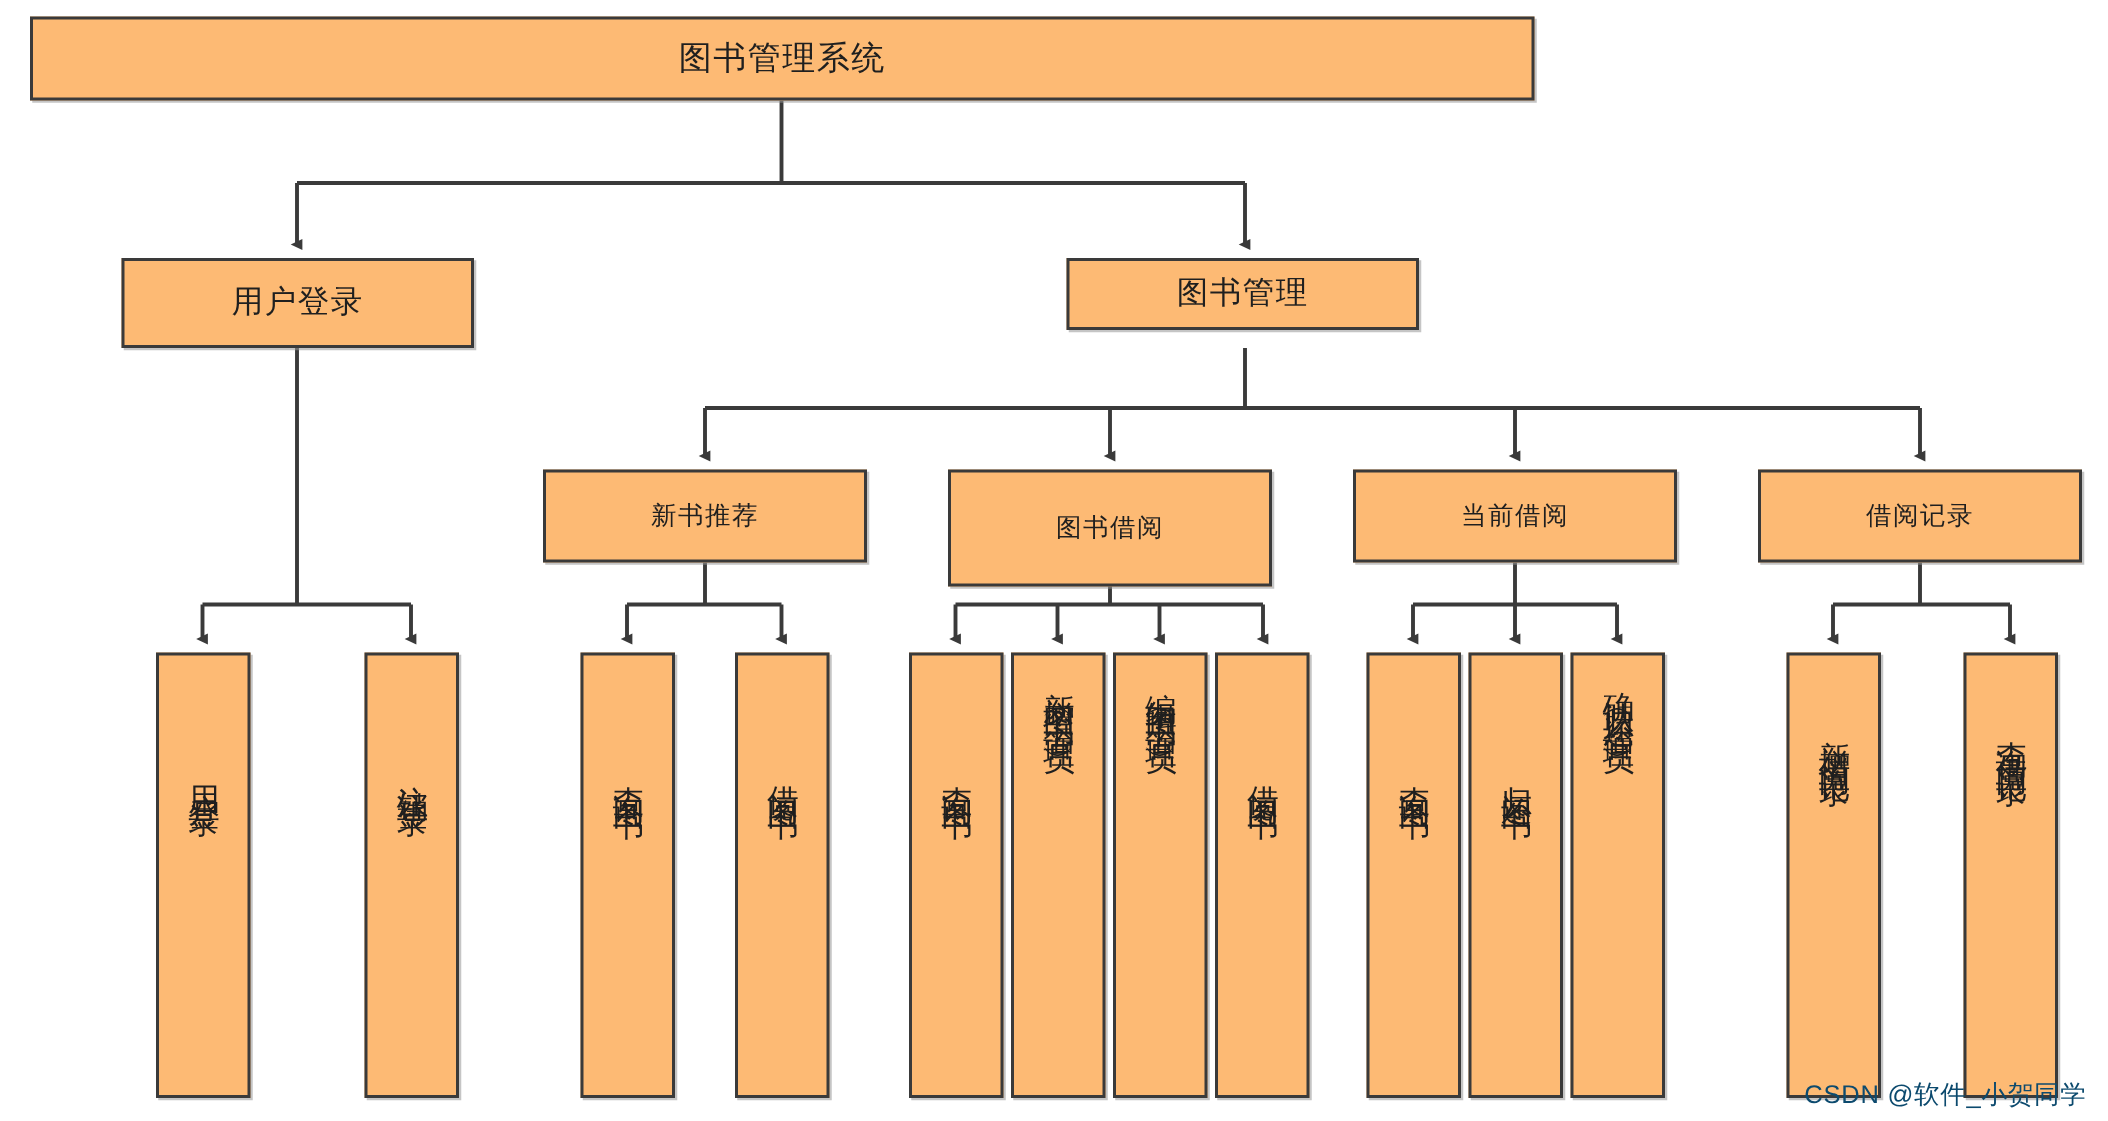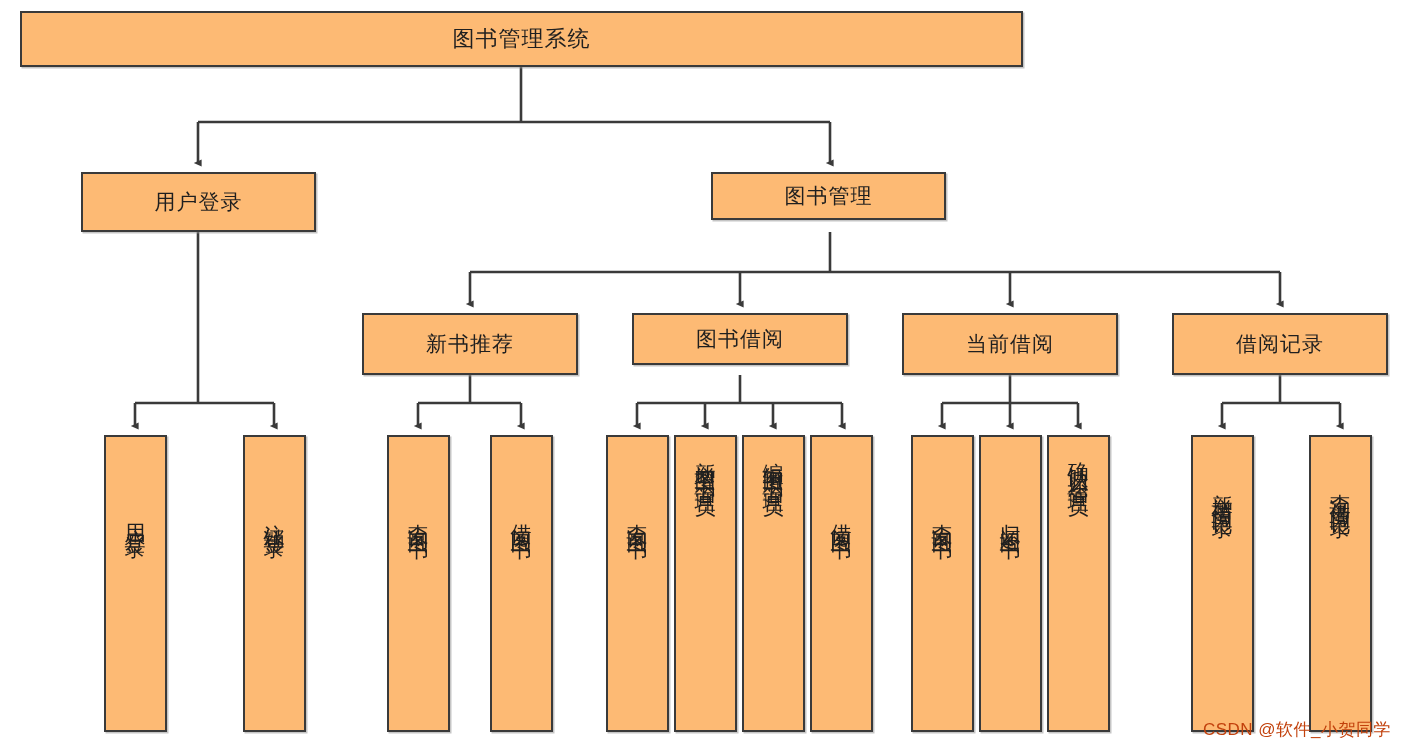--- a/index.html
+++ b/index.html
@@ -39,39 +39,39 @@
   .node .label {
     font-size: 21px;
     letter-spacing: 1px;
     line-height: 1.15;
     color: #1f1f1f;
     text-align: center;
     white-space: nowrap;
   }
   .node.root .label { font-size: 22px; }
   .node.lvl2 .label { font-size: 21px; }
-  .node.lvl3 .label { font-size: 21px; }
+  .node.lvl3 .label { font-size: 17px; }
   .node.leaf {
     align-items: flex-start;
     padding-top: 10px;
   }
   .node.leaf .label {
     writing-mode: vertical-rl;
     text-orientation: upright;
     font-size: 21px;
     letter-spacing: 5px;
     white-space: nowrap;
     line-height: 1;
   }
   .watermark {
     position: absolute;
     right: 14px;
     bottom: 6px;
     font-size: 17px;
-    color: #c2410c;
+    color: #0c4a6e;
     letter-spacing: 0.5px;
     white-space: nowrap;
     user-select: none;
   }
 </style>
 </head>
 <body>
 
 <div id="canvas">
 
@@ -132,21 +132,21 @@
   <div class="node lvl2" style="left:81px; top:172px; width:235px; height:60px;">
     <span class="label">用户登录</span>
   </div>
   <div class="node lvl2" style="left:711px; top:172px; width:235px; height:48px;">
     <span class="label">图书管理</span>
   </div>
 
   <div class="node lvl3" style="left:362px; top:313px; width:216px; height:62px;">
     <span class="label">新书推荐</span>
   </div>
-  <div class="node lvl3" style="left:632px; top:313px; width:216px; height:52px;">
+  <div class="node lvl3" style="left:632px; top:313px; width:216px; height:78px;">
     <span class="label">图书借阅</span>
   </div>
   <div class="node lvl3" style="left:902px; top:313px; width:216px; height:62px;">
     <span class="label">当前借阅</span>
   </div>
   <div class="node lvl3" style="left:1172px; top:313px; width:216px; height:62px;">
     <span class="label">借阅记录</span>
   </div>
 
   <div class="node leaf" style="left:104px; top:435px; width:63px; height:297px; padding-top:70px;">

